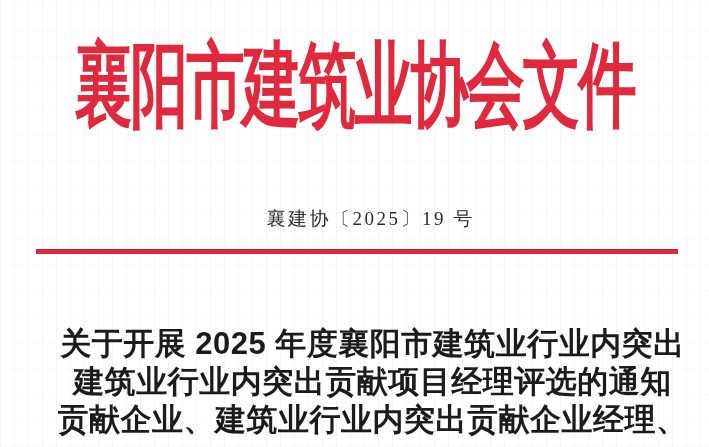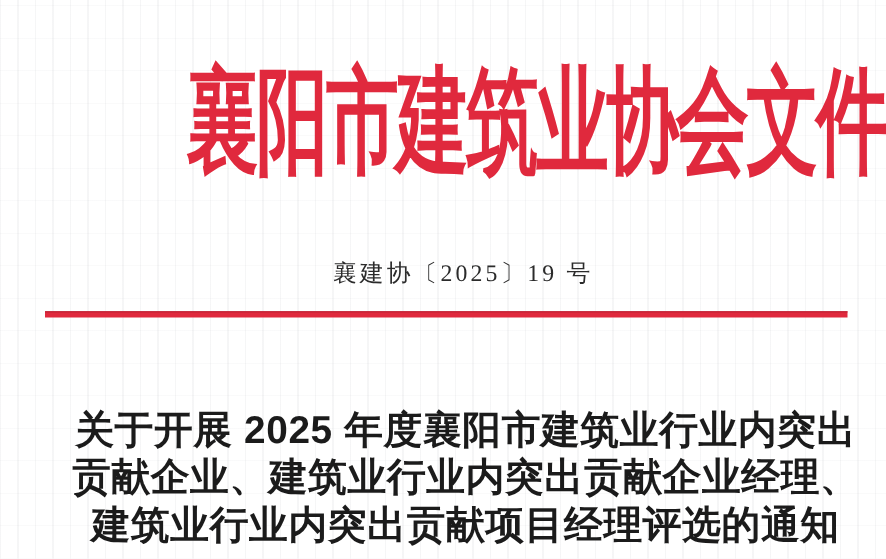--- a/index.html
+++ b/index.html
@@ -8,22 +8,22 @@
     width:709px;height:447px;
     overflow:hidden;
     background-color:#ffffff;
     
     background-image:
       repeating-linear-gradient(90deg, rgba(120,125,135,0.07) 0 1px, transparent 1px 14px),
       repeating-linear-gradient(0deg, rgba(120,125,135,0.04) 0 1px, transparent 1px 26px);
     font-family:"Liberation Serif","DejaVu Serif",serif;
   }
   .masthead{
-    position:absolute;top:52px;left:0;width:100%;
-    text-align:right;line-height:1;
+    position:absolute;top:40px;left:0;width:100%;
+    text-align:center;line-height:1;
   }
   .masthead .masthead-text{
     display:inline-block;
     font-family:"Liberation Serif","DejaVu Serif",serif;
     font-weight:bold;
     font-size:58px;
     letter-spacing:-2px;
     color:var(--red,#e0293d);
     transform:scaleY(1.6);
     transform-origin:top center;
@@ -65,17 +65,17 @@
   <div class="masthead">
     <span class="masthead-text">襄阳市建筑业协会文件</span>
   </div>
 
   <div class="doc-number">襄建协〔2025〕19 号</div>
 
   <div class="red-rule"></div>
 
   <div class="notice-title">
     <div class="line">关于开展 2025 年度襄阳市建筑业行业内突出</div>
+    <div class="line">建筑业行业内突出贡献项目经理评选的通知</div>
     <div class="line">贡献企业、建筑业行业内突出贡献企业经理、</div>
-    <div class="line">建筑业行业内突出贡献项目经理评选的通知</div>
   </div>
 
 </div>
 
 </body></html>

